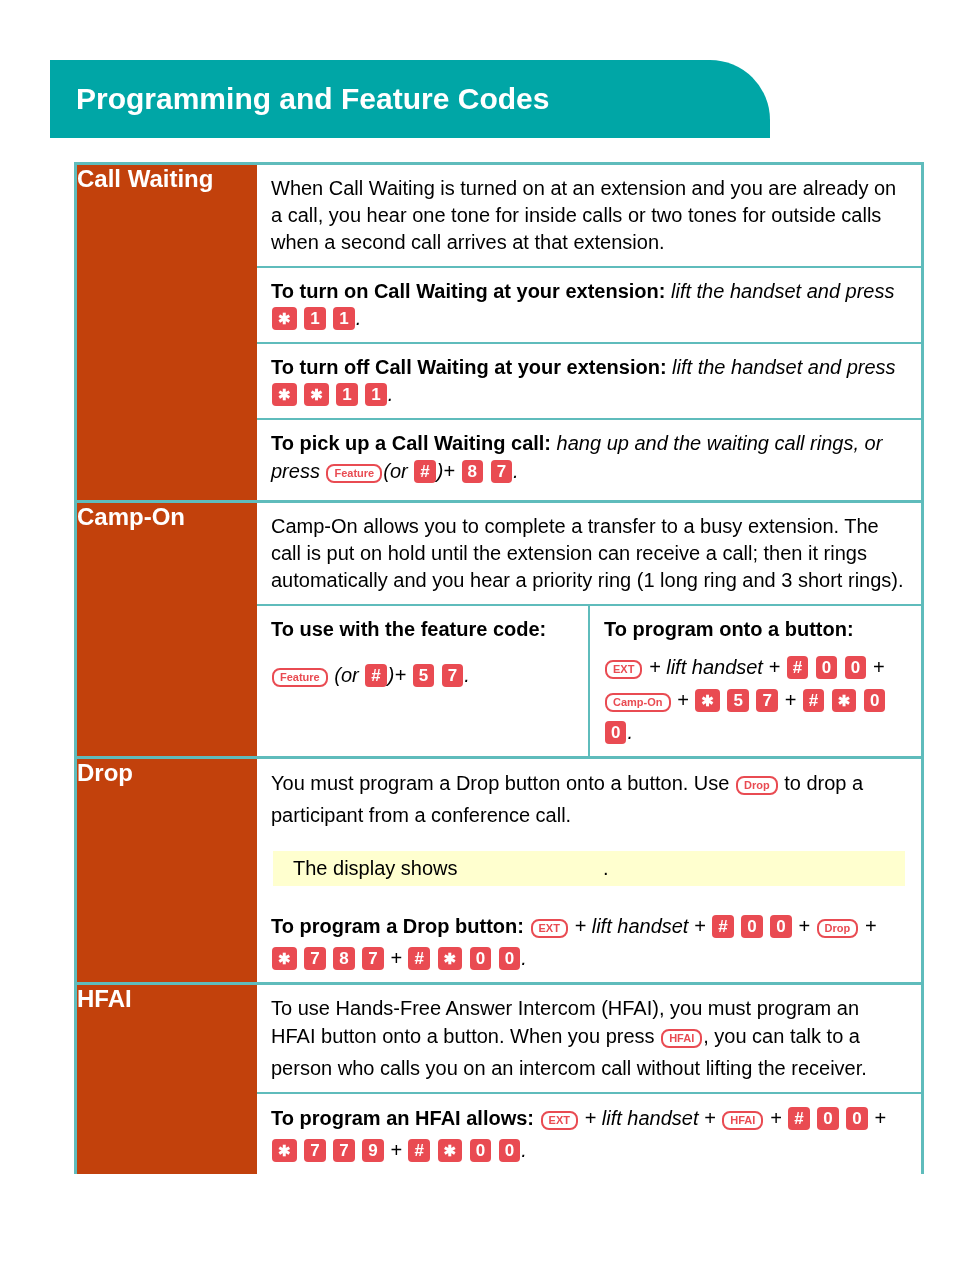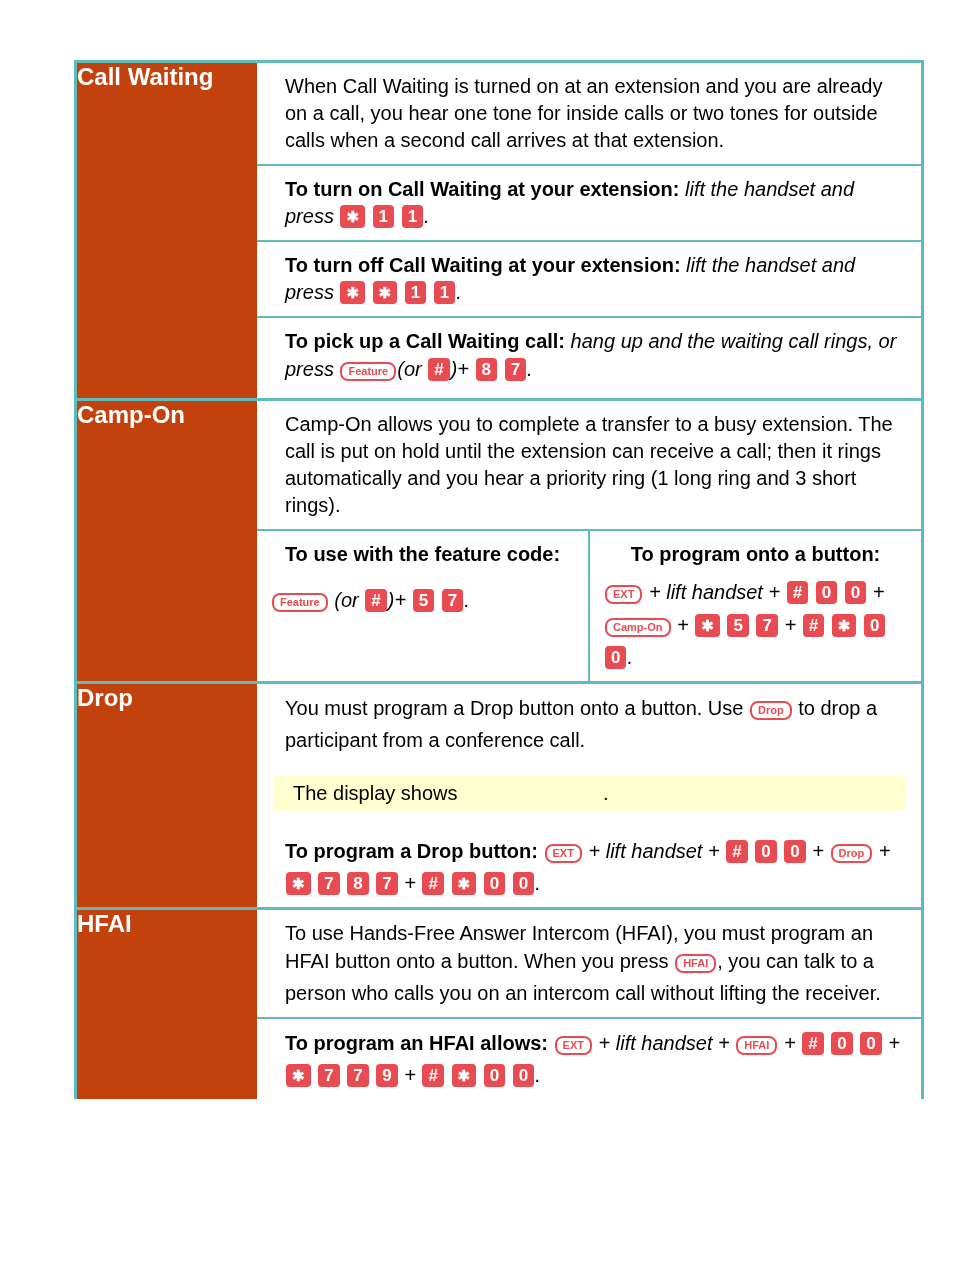--- a/index.html
+++ b/index.html
@@ -58,25 +58,25 @@
     border-bottom: 3px solid #5fbcbc;
   }
   td.content-cell {
     background: #ffffff;
     font-size: 20px;
     line-height: 1.35;
     color: #000000;
     border-bottom: 3px solid #5fbcbc;
   }
   .block {
-    padding: 10px 14px 10px 28px;
+    padding: 10px 14px 10px 14px;
     border-bottom: 2px solid #5fbcbc;
   }
   .block:last-child { border-bottom: none; }
-  .bold { font-weight: bold; text-align: center; }
+  .bold { font-weight: bold; }
   .ital { font-style: italic; text-align: center; }
   .two-col {
     display: flex;
     width: 100%;
   }
   .two-col .col {
     flex: 1;
     padding: 10px 14px;
   }
   .two-col .col:first-child {
@@ -115,20 +115,23 @@
     border-radius: 8px;
     margin: 7px 1px;
     vertical-align: 1px;
   }
   .star::before { content: "\2731"; font-size: 15px; }
 </style>
 </head>
 <body>
 
 <div class="page">
+  <div class="header-bar">
+    <div class="header-main">Programming and Feature Codes</div>
+  </div>
 
   <div class="content-frame">
 
     <table class="features">
       <colgroup>
           <col style="width:180px">
           <col>
         </colgroup>
       <tbody>
 

